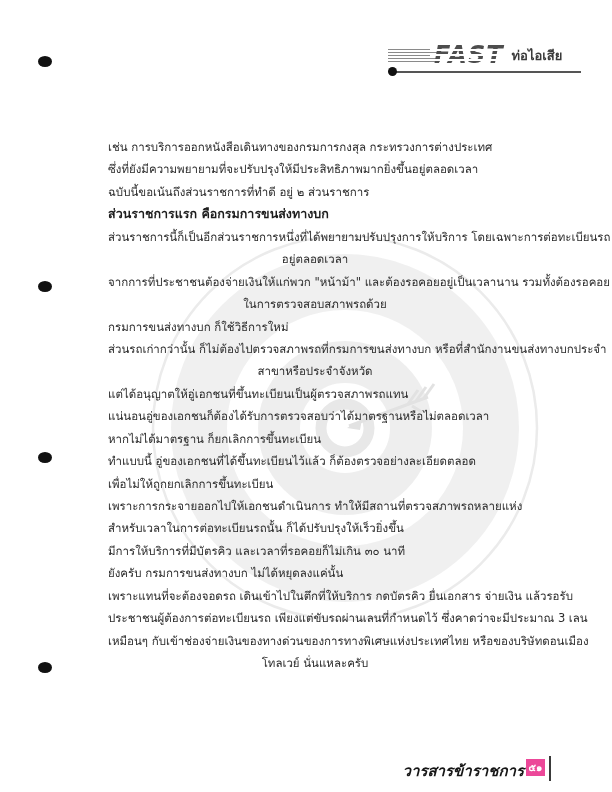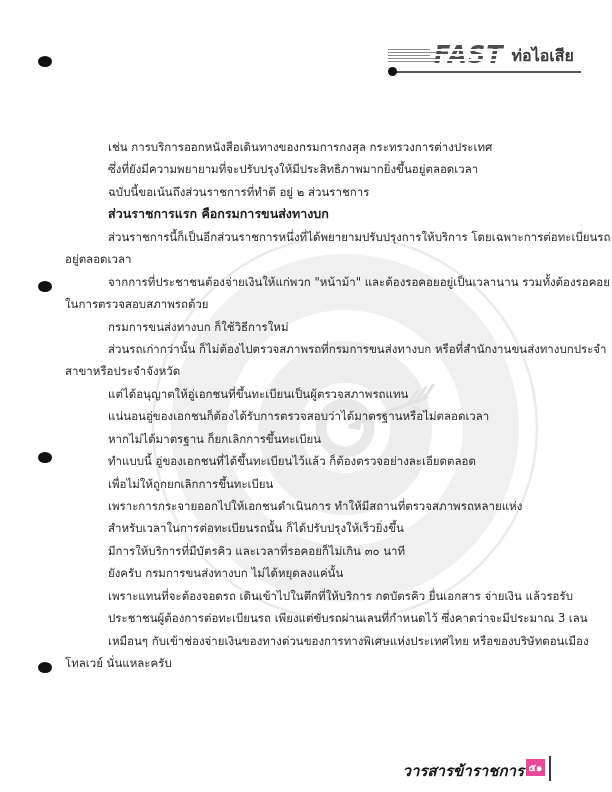--- a/index.html
+++ b/index.html
@@ -33,40 +33,40 @@
   .fast-wrap{position:relative;margin-left:-6px;}
   .fast-text{
     font-style:italic;font-weight:bold;font-size:24px;line-height:24px;
     letter-spacing:1px;color:#4d4d4d;
   }
   .fast-stripe{position:absolute;left:-4px;right:-2px;height:2px;background:#ffffff;}
   .fast-stripe.s1{top:6px;}
   .fast-stripe.s2{top:11px;}
   .fast-stripe.s3{top:16px;}
   .logo-thai{
-    margin-left:8px;font-size:16px;font-weight:bold;color:#3a3a3a;white-space:nowrap;
+    margin-left:8px;font-size:13px;font-weight:bold;color:#3a3a3a;white-space:nowrap;
   }
   .logo-rule{
     position:absolute;top:29px;left:3px;width:190px;height:2px;background:#555;
   }
   .logo-rule-bullet{
     position:absolute;top:25px;left:0px;width:9px;height:9px;background:#111;border-radius:50%;
   }
   
   .watermark{position:absolute;top:0;left:0;pointer-events:none;}
   
   .body-text{
     position:absolute;top:136px;left:65px;width:500px;
   }
   .line{
     height:22.45px;line-height:22.45px;font-size:11.5px;white-space:nowrap;
     overflow:visible;
   }
   .line.indent{padding-left:43px;}
-  .line.flush{padding-left:0;}
+  .line.flush{padding-left:0;text-align:center;}
   .line.heading{padding-left:43px;font-weight:bold;font-size:12.5px;color:#1c1c1c;}
   
   .footer{
     position:absolute;top:756px;left:0;width:612px;height:28px;
   }
   .journal-name{
     position:absolute;right:88px;top:3px;
     font-size:15px;font-weight:bold;font-style:italic;color:#161616;white-space:nowrap;
   }
   .page-number-box{

